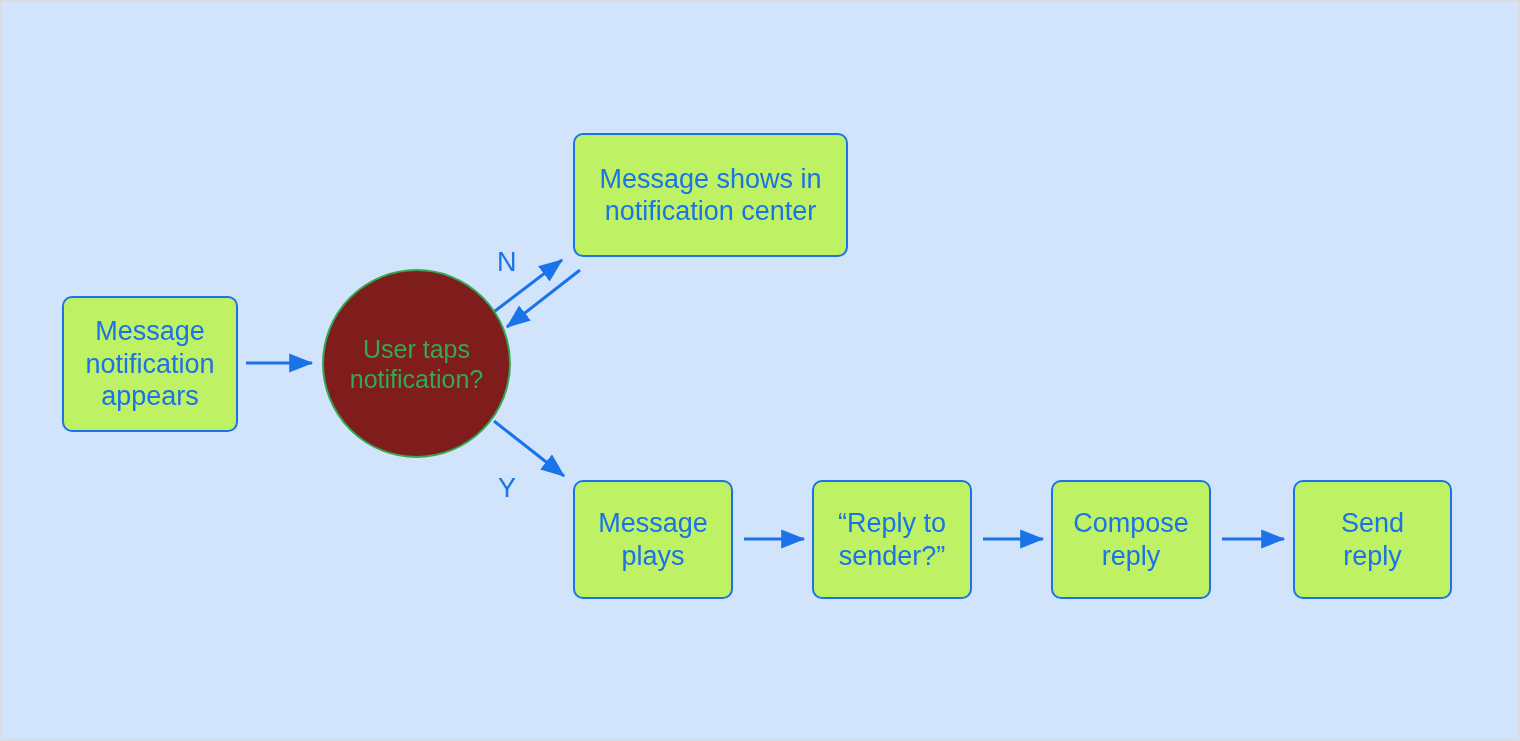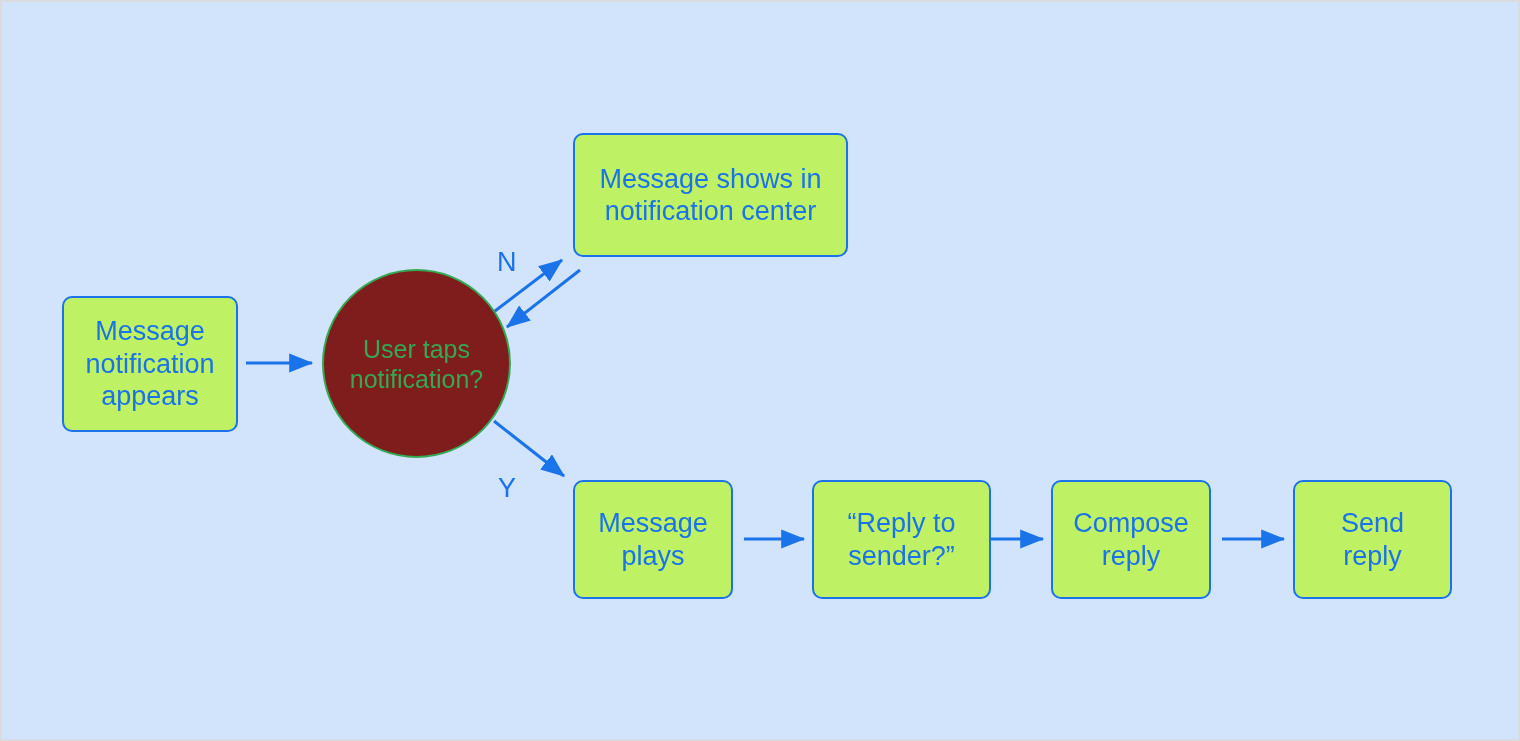--- a/index.html
+++ b/index.html
@@ -117,21 +117,21 @@
   <div class="node node-rect" style="left:571px; top:131px; width:275px; height:124px;">
     <span class="node-label">Message shows in
 notification center</span>
   </div>
 
   <div class="node node-rect" style="left:571px; top:478px; width:160px; height:119px;">
     <span class="node-label">Message
 plays</span>
   </div>
 
-  <div class="node node-rect" style="left:810px; top:478px; width:179px; height:119px;">
+  <div class="node node-rect" style="left:810px; top:478px; width:160px; height:119px;">
     <span class="node-label">“Reply to
 sender?”</span>
   </div>
 
   <div class="node node-rect" style="left:1049px; top:478px; width:160px; height:119px;">
     <span class="node-label">Compose
 reply</span>
   </div>
 
   <div class="node node-rect" style="left:1291px; top:478px; width:159px; height:119px;">

